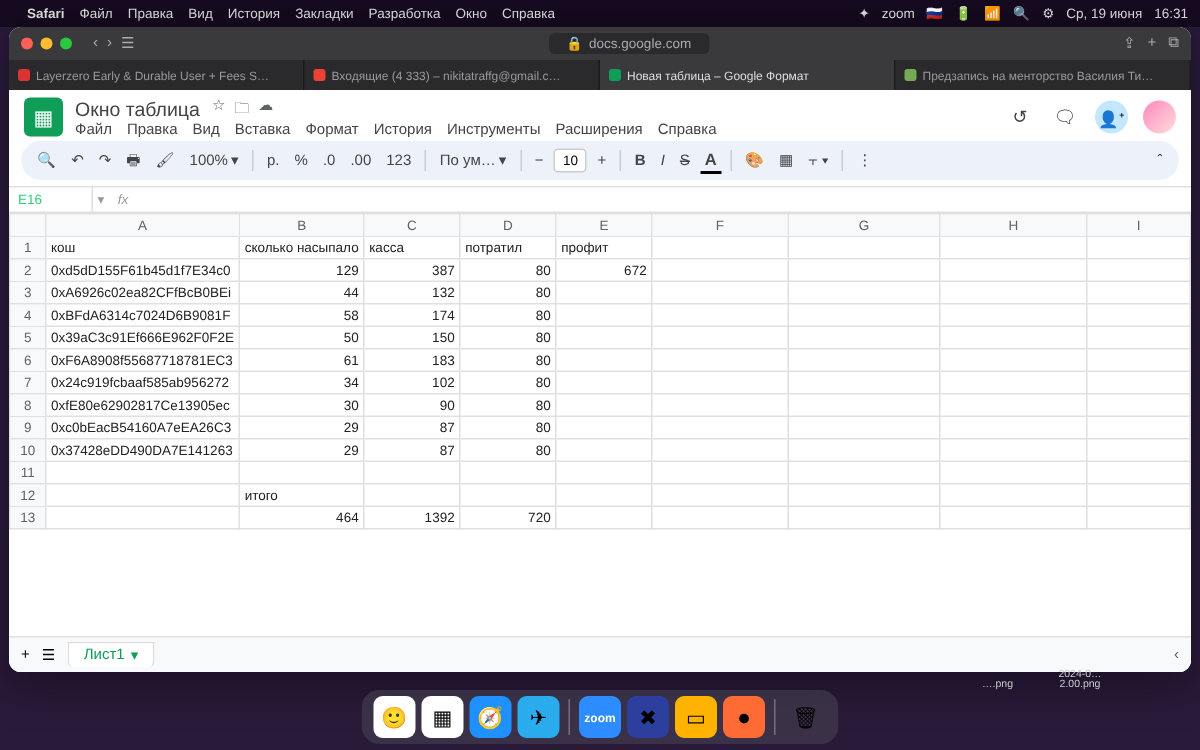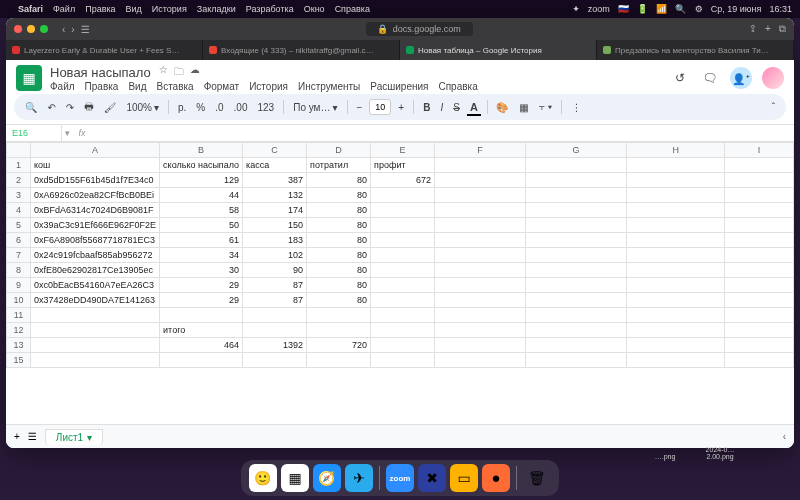--- a/index.html
+++ b/index.html
@@ -140,35 +140,35 @@
     <div class="tab">
         <span class="tab-fav" style="background:#d33"></span>
         <span>Layerzero Early &amp; Durable User + Fees S…</span>
       </div>
     <div class="tab">
         <span class="tab-fav" style="background:#ea4335"></span>
         <span>Входящие (4 333) – nikitatraffg@gmail.c…</span>
       </div>
     <div class="tab active">
         <span class="tab-fav" style="background:#0f9d58"></span>
-        <span>Новая таблица – Google История</span>
+        <span>Новая таблица – Google Формат</span>
       </div>
     <div class="tab">
         <span class="tab-fav" style="background:#7a5"></span>
         <span>Предзапись на менторство Василия Ти…</span>
       </div>
   </div>
 
   <div class="sheets-area">
 
     <div class="sheets-header">
       <div class="sheets-logo">▦</div>
       <div class="sheets-title-area">
         <div class="sheets-title-row">
-          <span class="sheets-title">Новая насыпало</span>
+          <span class="sheets-title">Окно таблица</span>
           <span class="title-icons">
             <span>☆</span>
             <span>🗀</span>
             <span>☁</span>
           </span>
         </div>
         <div class="sheets-menu">
           <span>Файл</span>
           <span>Правка</span>
           <span>Вид</span>
@@ -392,32 +392,20 @@
               <td class="col-A"></td>
               <td class="col-B">464</td>
               <td class="col-C">1392</td>
               <td class="col-D">720</td>
               <td class="col-E"></td>
               <td class="col-F"></td>
               <td class="col-G"></td>
               <td class="col-H"></td>
               <td class="col-I"></td>
             </tr>
-            <tr>
-              <td class="row-hdr">15</td>
-              <td class="col-A"></td>
-              <td class="col-B"></td>
-              <td class="col-C"></td>
-              <td class="col-D"></td>
-              <td class="col-E"></td>
-              <td class="col-F"></td>
-              <td class="col-G"></td>
-              <td class="col-H"></td>
-              <td class="col-I"></td>
-            </tr>
           </tbody>
         </table>
     </div>
 
     <div class="sheet-tabs">
       <span>+</span>
       <span>☰</span>
       <div class="sheet-tab">
           <span>Лист1</span> 
           <span>▾</span>

